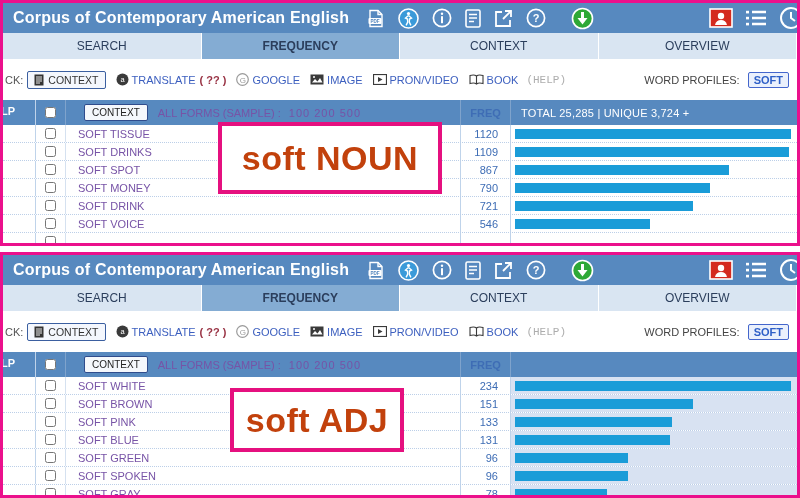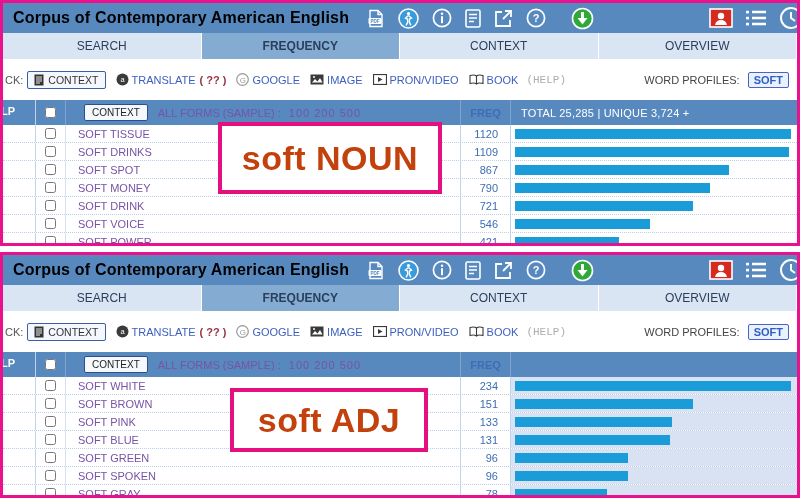--- a/index.html
+++ b/index.html
@@ -5,21 +5,21 @@
   * { margin:0; padding:0; box-sizing:border-box; }
   body { background:#fff; font-family:"Liberation Sans", sans-serif; width:800px; }
 
   .panel { width:800px; height:246px; border:3px solid #EB108C; background:#fff;
            position:relative; overflow:hidden; }
   .panel + .panel { margin-top:6px; }
 
   
   .titlebar { height:30px; background:#5789BF; display:flex; align-items:center;
               padding:0 8px 0 10px; position:relative; }
-  .title { color:#000000; font-size:16px; font-weight:bold; letter-spacing:.2px; white-space:nowrap; }
+  .title { color:#ffffff; font-size:16px; font-weight:bold; letter-spacing:.2px; white-space:nowrap; }
   .tb-icons { display:flex; align-items:center; gap:13px; margin-left:18px; }
   .tb-right { position:absolute; right:-6px; top:0; height:30px; display:flex; align-items:center; gap:12px; }
   .ic { display:inline-flex; align-items:center; justify-content:center; }
 
   
   .tabs { height:26px; display:flex; background:#fff; }
   .tab { flex:1; background:#D9E5F2; color:#2B3E5C; font-size:12px; display:flex;
          align-items:center; justify-content:center; border-right:1px solid #fff; cursor:pointer; }
   .tab.sel { background:#84ACD3; font-weight:bold; }
 
@@ -58,21 +58,21 @@
   .gh-total { padding-left:10px; font-weight:normal; letter-spacing:.2px; }
   .samples { margin-left:8px; letter-spacing:1px; }
 
   input[type=checkbox] { width:11px; height:11px; accent-color:#888; }
 
   
   .overlay { position:absolute; background:#fff; border:4px solid #E5107F; color:#c2410c;
              font-weight:bold; font-size:34px; display:flex; align-items:center; justify-content:center;
              letter-spacing:.5px; }
   .ov1 { left:215px; top:119px; width:224px; height:72px; }
-  .ov2 { left:227px; top:133px; width:198px; height:64px; }
+  .ov2 { left:227px; top:133px; width:174px; height:64px; }
 
   svg { display:block; }
 </style>
 </head>
 <body>
 
   <div class="panel">
 
     <div class="titlebar">
       <span class="title">Corpus of Contemporary American English</span>
@@ -298,31 +298,20 @@
     <div class="c-cb">
           <input type="checkbox" style="">
         </div>
     <div class="c-word">SOFT VOICE</div>
     <div class="c-freq">546</div>
     <div class="c-bar">
           <div class="bar" style="width: 47.775%;"></div>
         </div>
   </div>
 
-  <div class="row">
-    <div class="c-num"></div>
-    <div class="c-cb">
-          <input type="checkbox" style="">
-        </div>
-    <div class="c-word">SOFT POWER</div>
-    <div class="c-freq">421</div>
-    <div class="c-bar">
-          <div class="bar" style="width: 36.8375%;"></div>
-        </div>
-  </div>
 
   <div class="row">
     <div class="c-num">
           <span></span>
         </div>
     <div class="c-cb">
           <input type="checkbox" style="">
         </div>
     <div class="c-word"></div>
     <div class="c-freq"></div>

